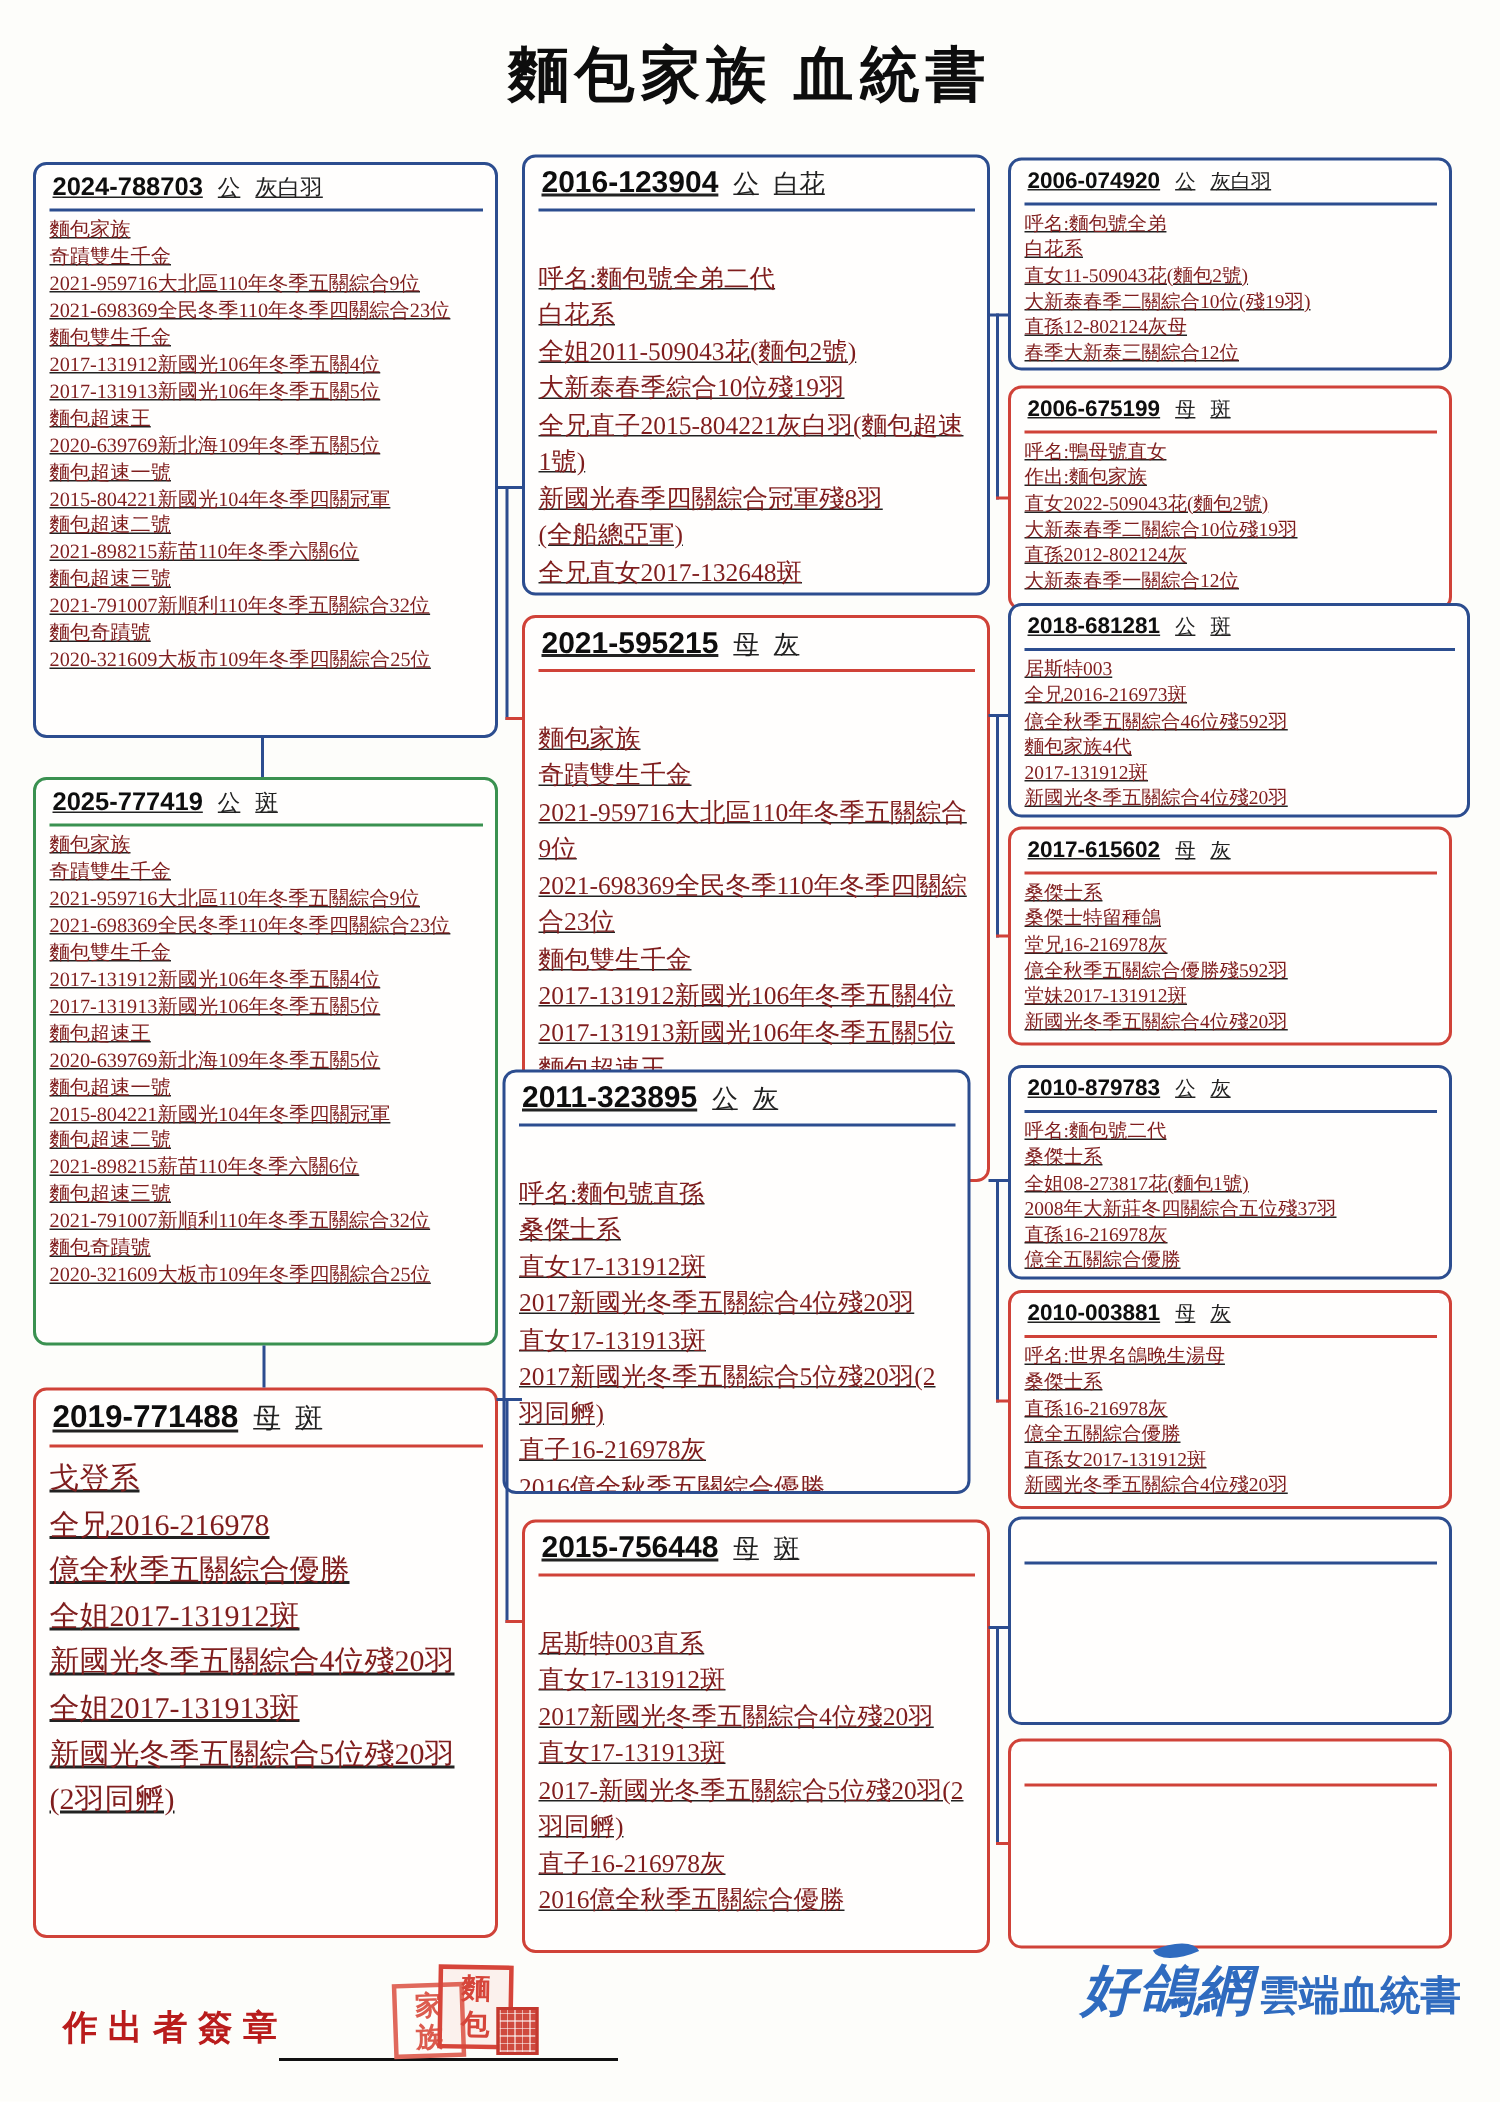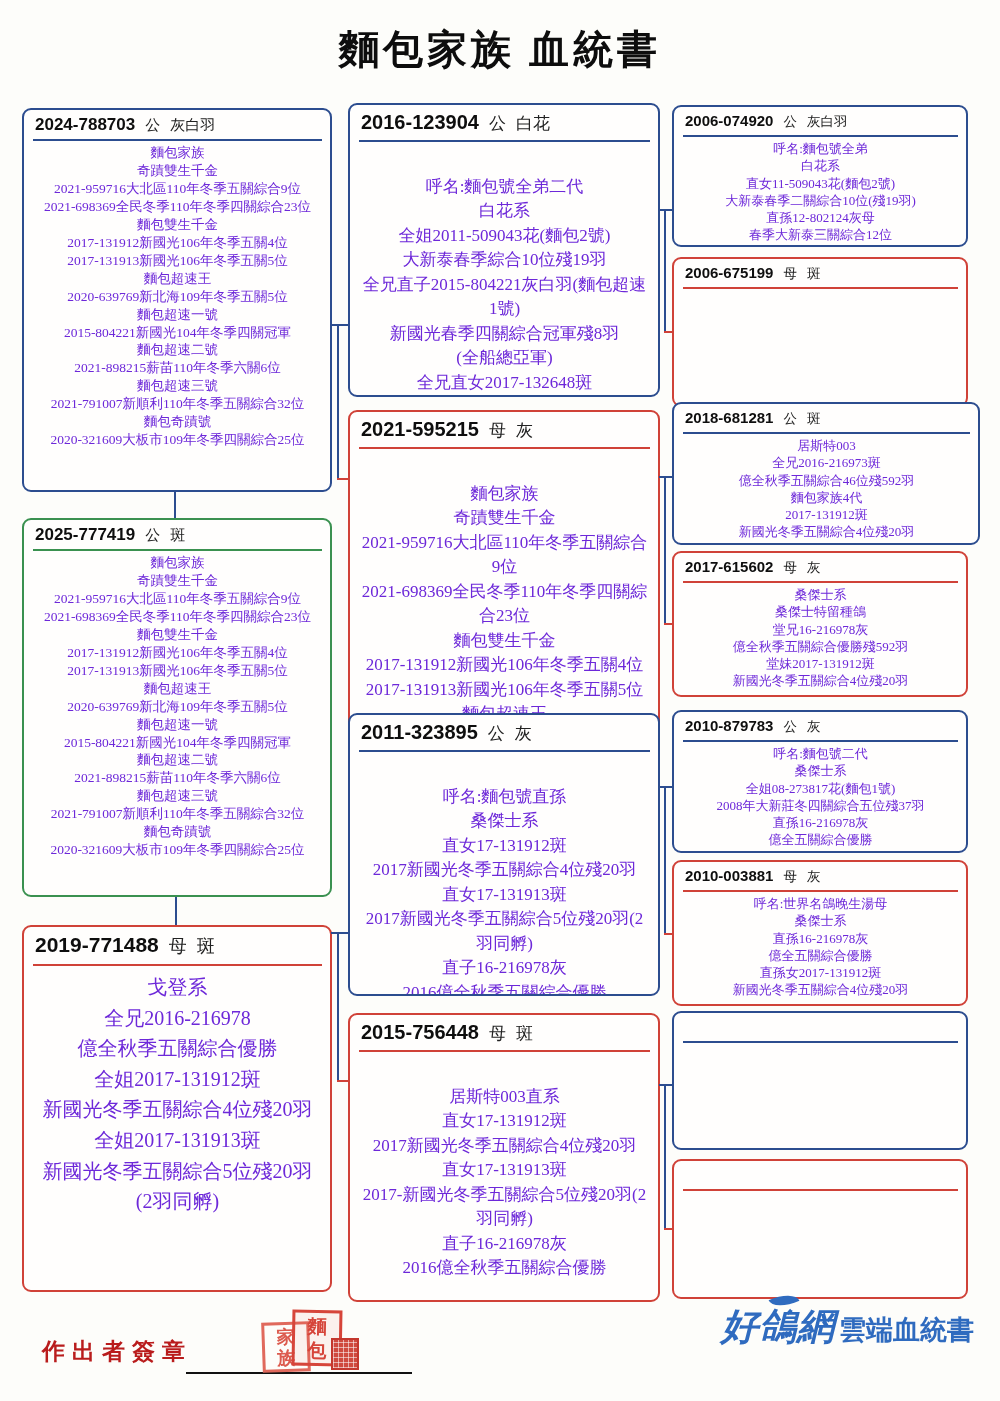--- a/index.html
+++ b/index.html
@@ -6,42 +6,42 @@
   body{width:1000px;height:1401px;background:#ffffff;position:relative;
        font-family:"Liberation Serif","DejaVu Serif",serif;color:#222;}
   .page{position:absolute;left:0;top:0;width:1000px;height:1401px;background:#fdfdfa;overflow:hidden;}
 
   .title{position:absolute;left:0;top:22px;width:1000px;text-align:center;
          font-size:40px;font-weight:bold;color:#0d0d0d;letter-spacing:4px;}
   .author{position:absolute;left:560px;top:76px;width:410px;text-align:right;
           font-size:17px;font-weight:bold;color:#111;}
 
   .pbox{position:absolute;background:#fffefd;border:2px solid #a21caf;border-radius:9px;
-        box-sizing:border-box;padding:4px 8px 4px 9px;overflow:hidden;}
+        box-sizing:border-box;padding:4px 8px 4px 9px;overflow:hidden;text-decoration:underline;}
   .b-blue{border-color:#2c4d8f;}
   .b-green{border-color:#3a9150;}
   .b-red{border-color:#d04238;}
   .phead{border-bottom:2px solid;white-space:nowrap;display:flex;align-items:baseline;gap:10px;}
   .b-blue .phead{border-color:#2c4d8f;}
   .b-green .phead{border-color:#3a9150;}
   .b-red .phead{border-color:#d04238;}
   .ring{font-family:"Liberation Sans","DejaVu Sans",sans-serif;font-weight:bold;color:#0e0e0e;}
   .sexf{color:#222;}
-  .pbody{white-space:pre-line;color:#6d28d9;padding-top:3px;text-align:center;}
+  .pbody{white-space:pre-line;color:#7f1d1d;padding-top:3px;}
 
   .sz-s .ring{font-size:17px;} .sz-s .sexf{font-size:15px;}
   .sz-s .phead{padding:1px 2px 4px 2px;}
   .sz-s .pbody{font-size:13.5px;line-height:1.33;}
 
   .sz-l .ring{font-size:20px;} .sz-l .sexf{font-size:17px;}
   .sz-l .phead{padding:2px 2px 5px 2px;}
   .sz-l .pbody{font-size:17px;line-height:1.44;margin-top:30px;}
 
   .sz-xl .ring{font-size:21px;} .sz-xl .sexf{font-size:18px;}
-  .sz-xl .phead{padding:2px 2px 6px 2px;}
+  .sz-xl .phead{padding:2px 2px 6px 2px;align-items:center;}
   .sz-xl .pbody{font-size:20px;line-height:1.53;padding-top:6px;}
 
   .sz-m .ring{font-size:15px;} .sz-m .sexf{font-size:13.5px;}
   .sz-m .phead{padding:1px 2px 4px 2px;min-height:19px;}
   .sz-m .pbody{font-size:13px;line-height:1.33;}
 
   .cl{position:absolute;}
   .cblue{background:#2c4d8f;}
   .cred{background:#d04238;}
 
@@ -175,21 +175,21 @@
     <div class="pbody">麵包家族
 奇蹟雙生千金
 2021-959716大北區110年冬季五關綜合9位
 2021-698369全民冬季110年冬季四關綜合23位
 麵包雙生千金
 2017-131912新國光106年冬季五關4位
 2017-131913新國光106年冬季五關5位
 麵包超速王</div>
   </div>
 
-  <div class="pbox b-blue sz-l" style="left:348px;top:713px;width:312px;height:283px;">
+  <div class="pbox b-blue sz-l" style="left:335px;top:713px;width:312px;height:283px;">
     <div class="phead">
       <span class="ring">2011-323895</span>
       <span class="sexf">公</span>
       <span class="sexf">灰</span>
     </div>
     <div class="pbody">呼名:麵包號直孫
 桑傑士系
 直女17-131912斑
 2017新國光冬季五關綜合4位殘20羽
 直女17-131913斑
@@ -226,20 +226,26 @@
 直孫12-802124灰母
 春季大新泰三關綜合12位</div>
   </div>
 
   <div class="pbox b-red sz-m" style="left:672px;top:257px;width:296px;height:150px;">
     <div class="phead">
       <span class="ring">2006-675199</span>
       <span class="sexf">母</span>
       <span class="sexf">斑</span>
     </div>
+    <div class="pbody">呼名:鴨母號直女
+作出:麵包家族
+直女2022-509043花(麵包2號)
+大新泰春季二關綜合10位殘19羽
+直孫2012-802124灰
+大新泰春季一關綜合12位</div>
   </div>
 
   <div class="pbox b-blue sz-m" style="left:672px;top:402px;width:308px;height:143px;">
     <div class="phead">
       <span class="ring">2018-681281</span>
       <span class="sexf">公</span>
       <span class="sexf">斑</span>
     </div>
     <div class="pbody">居斯特003
 全兄2016-216973斑

